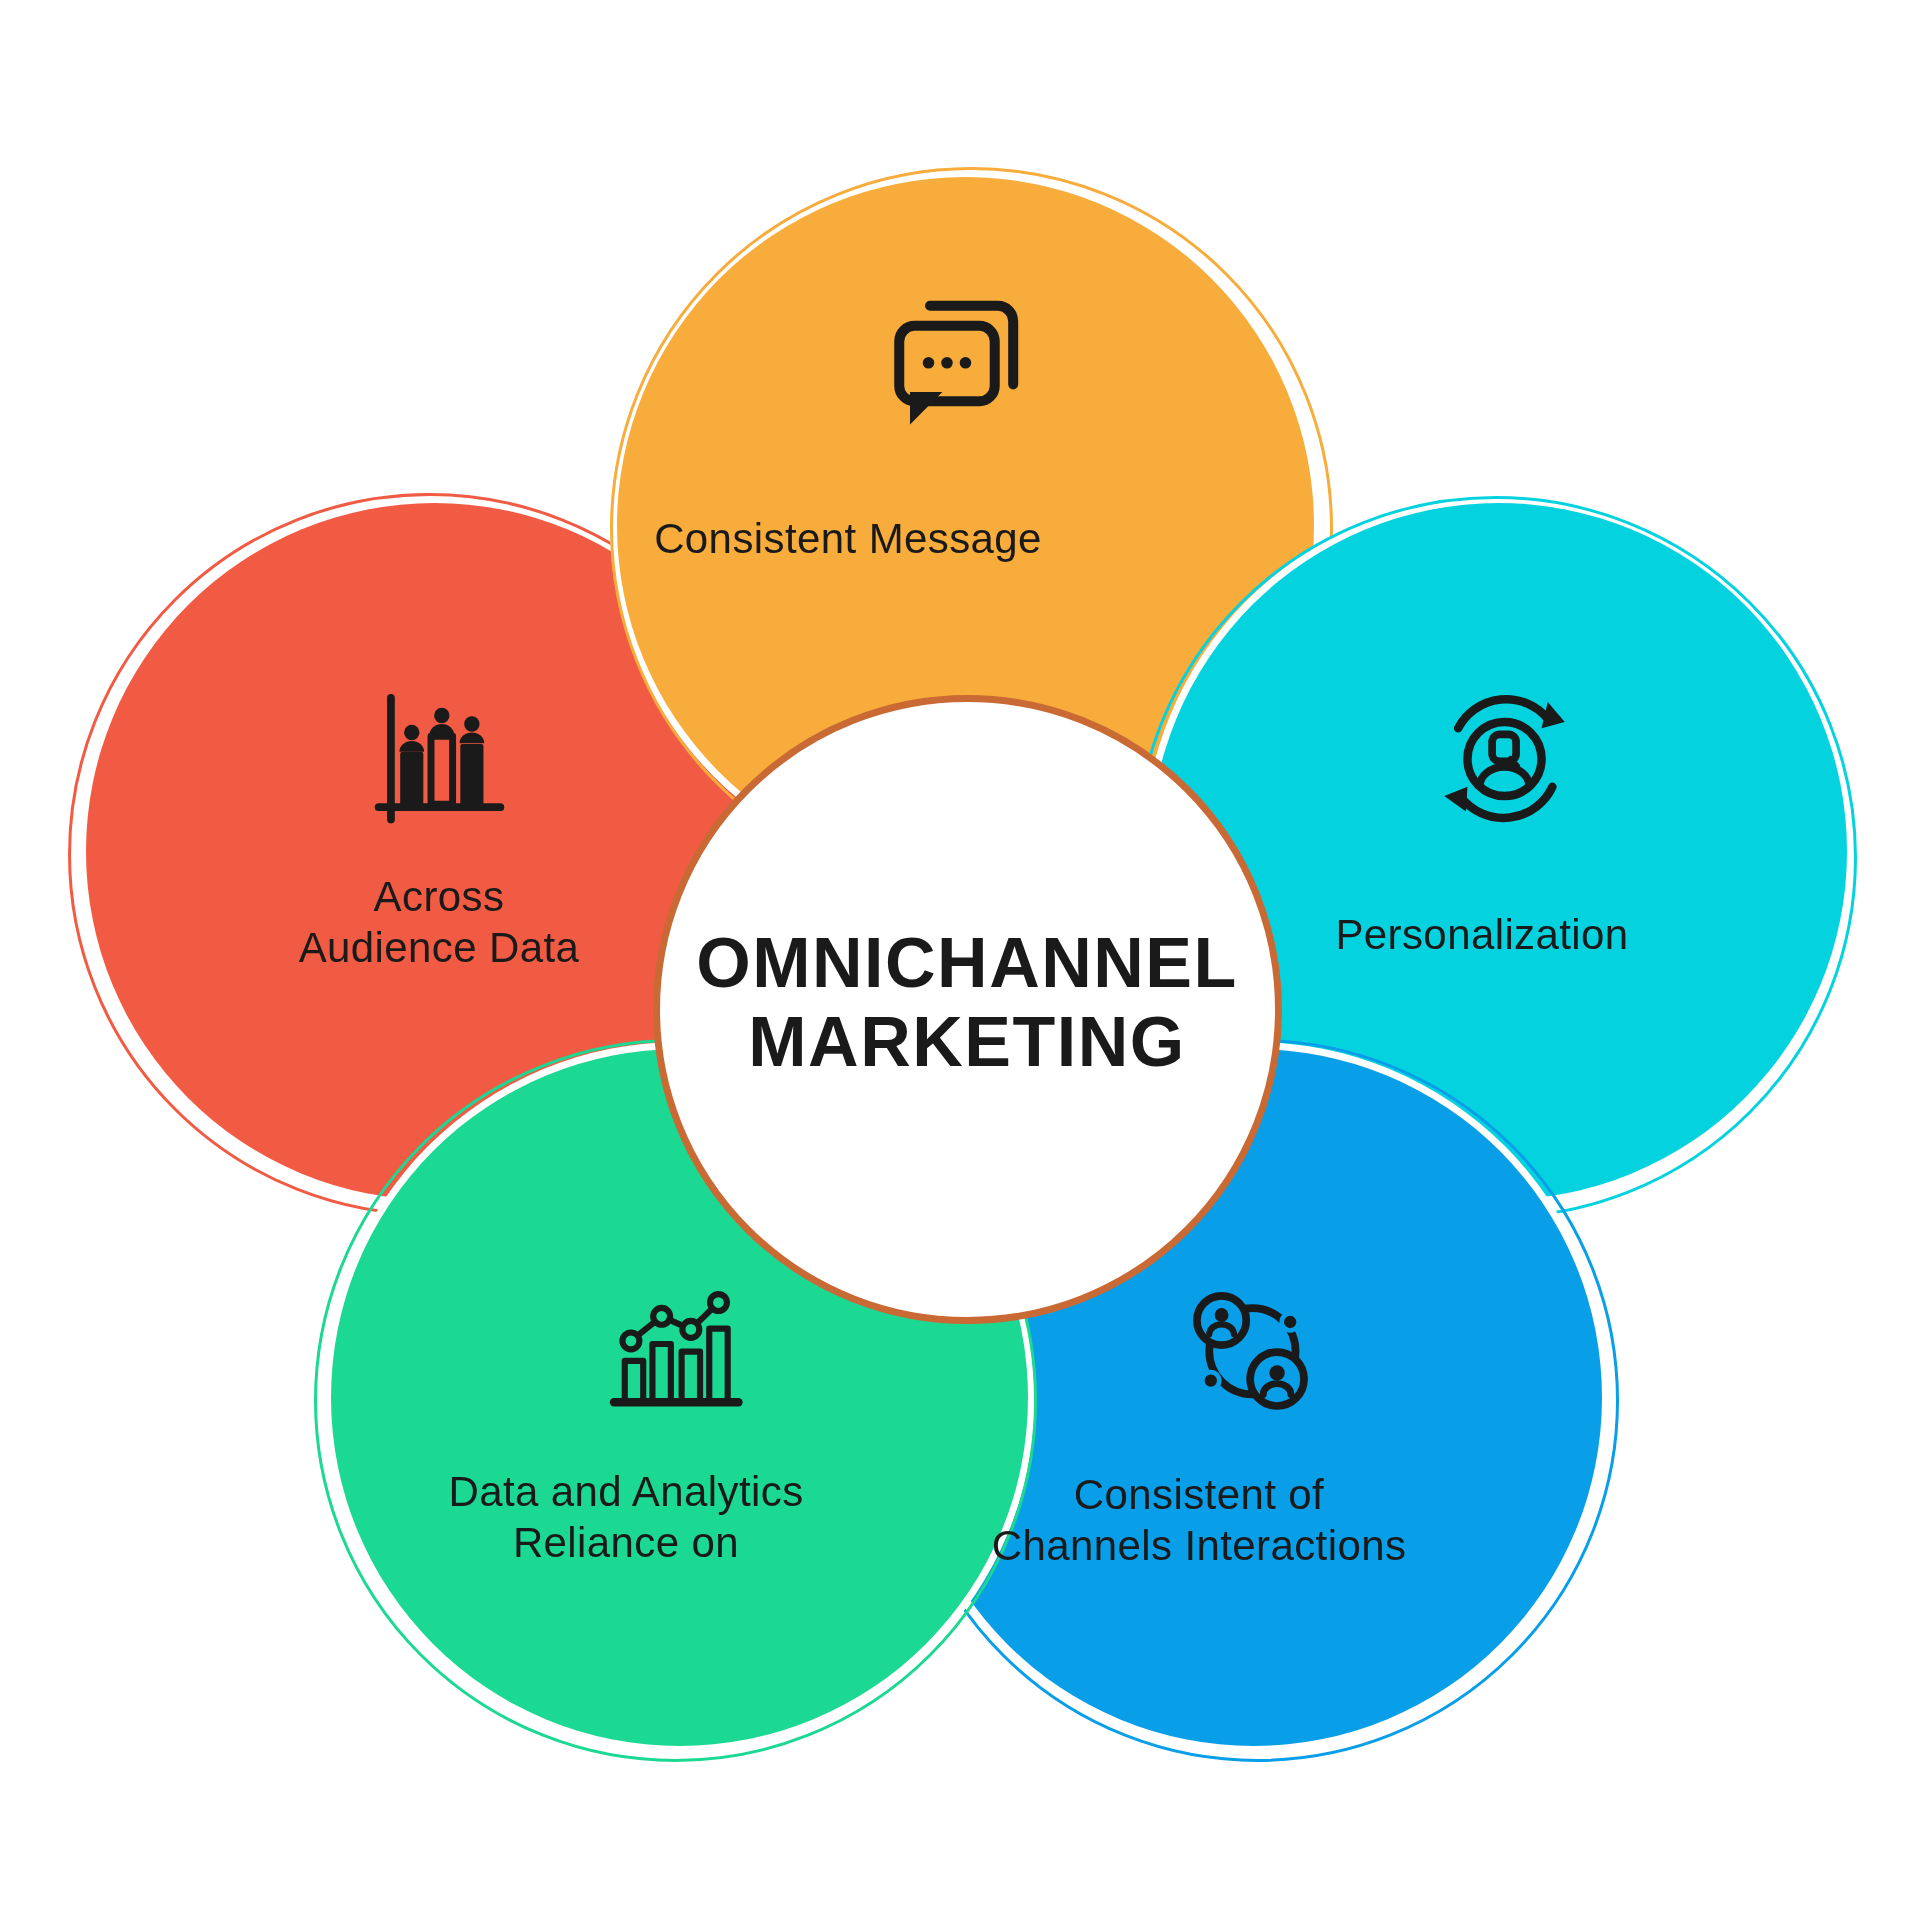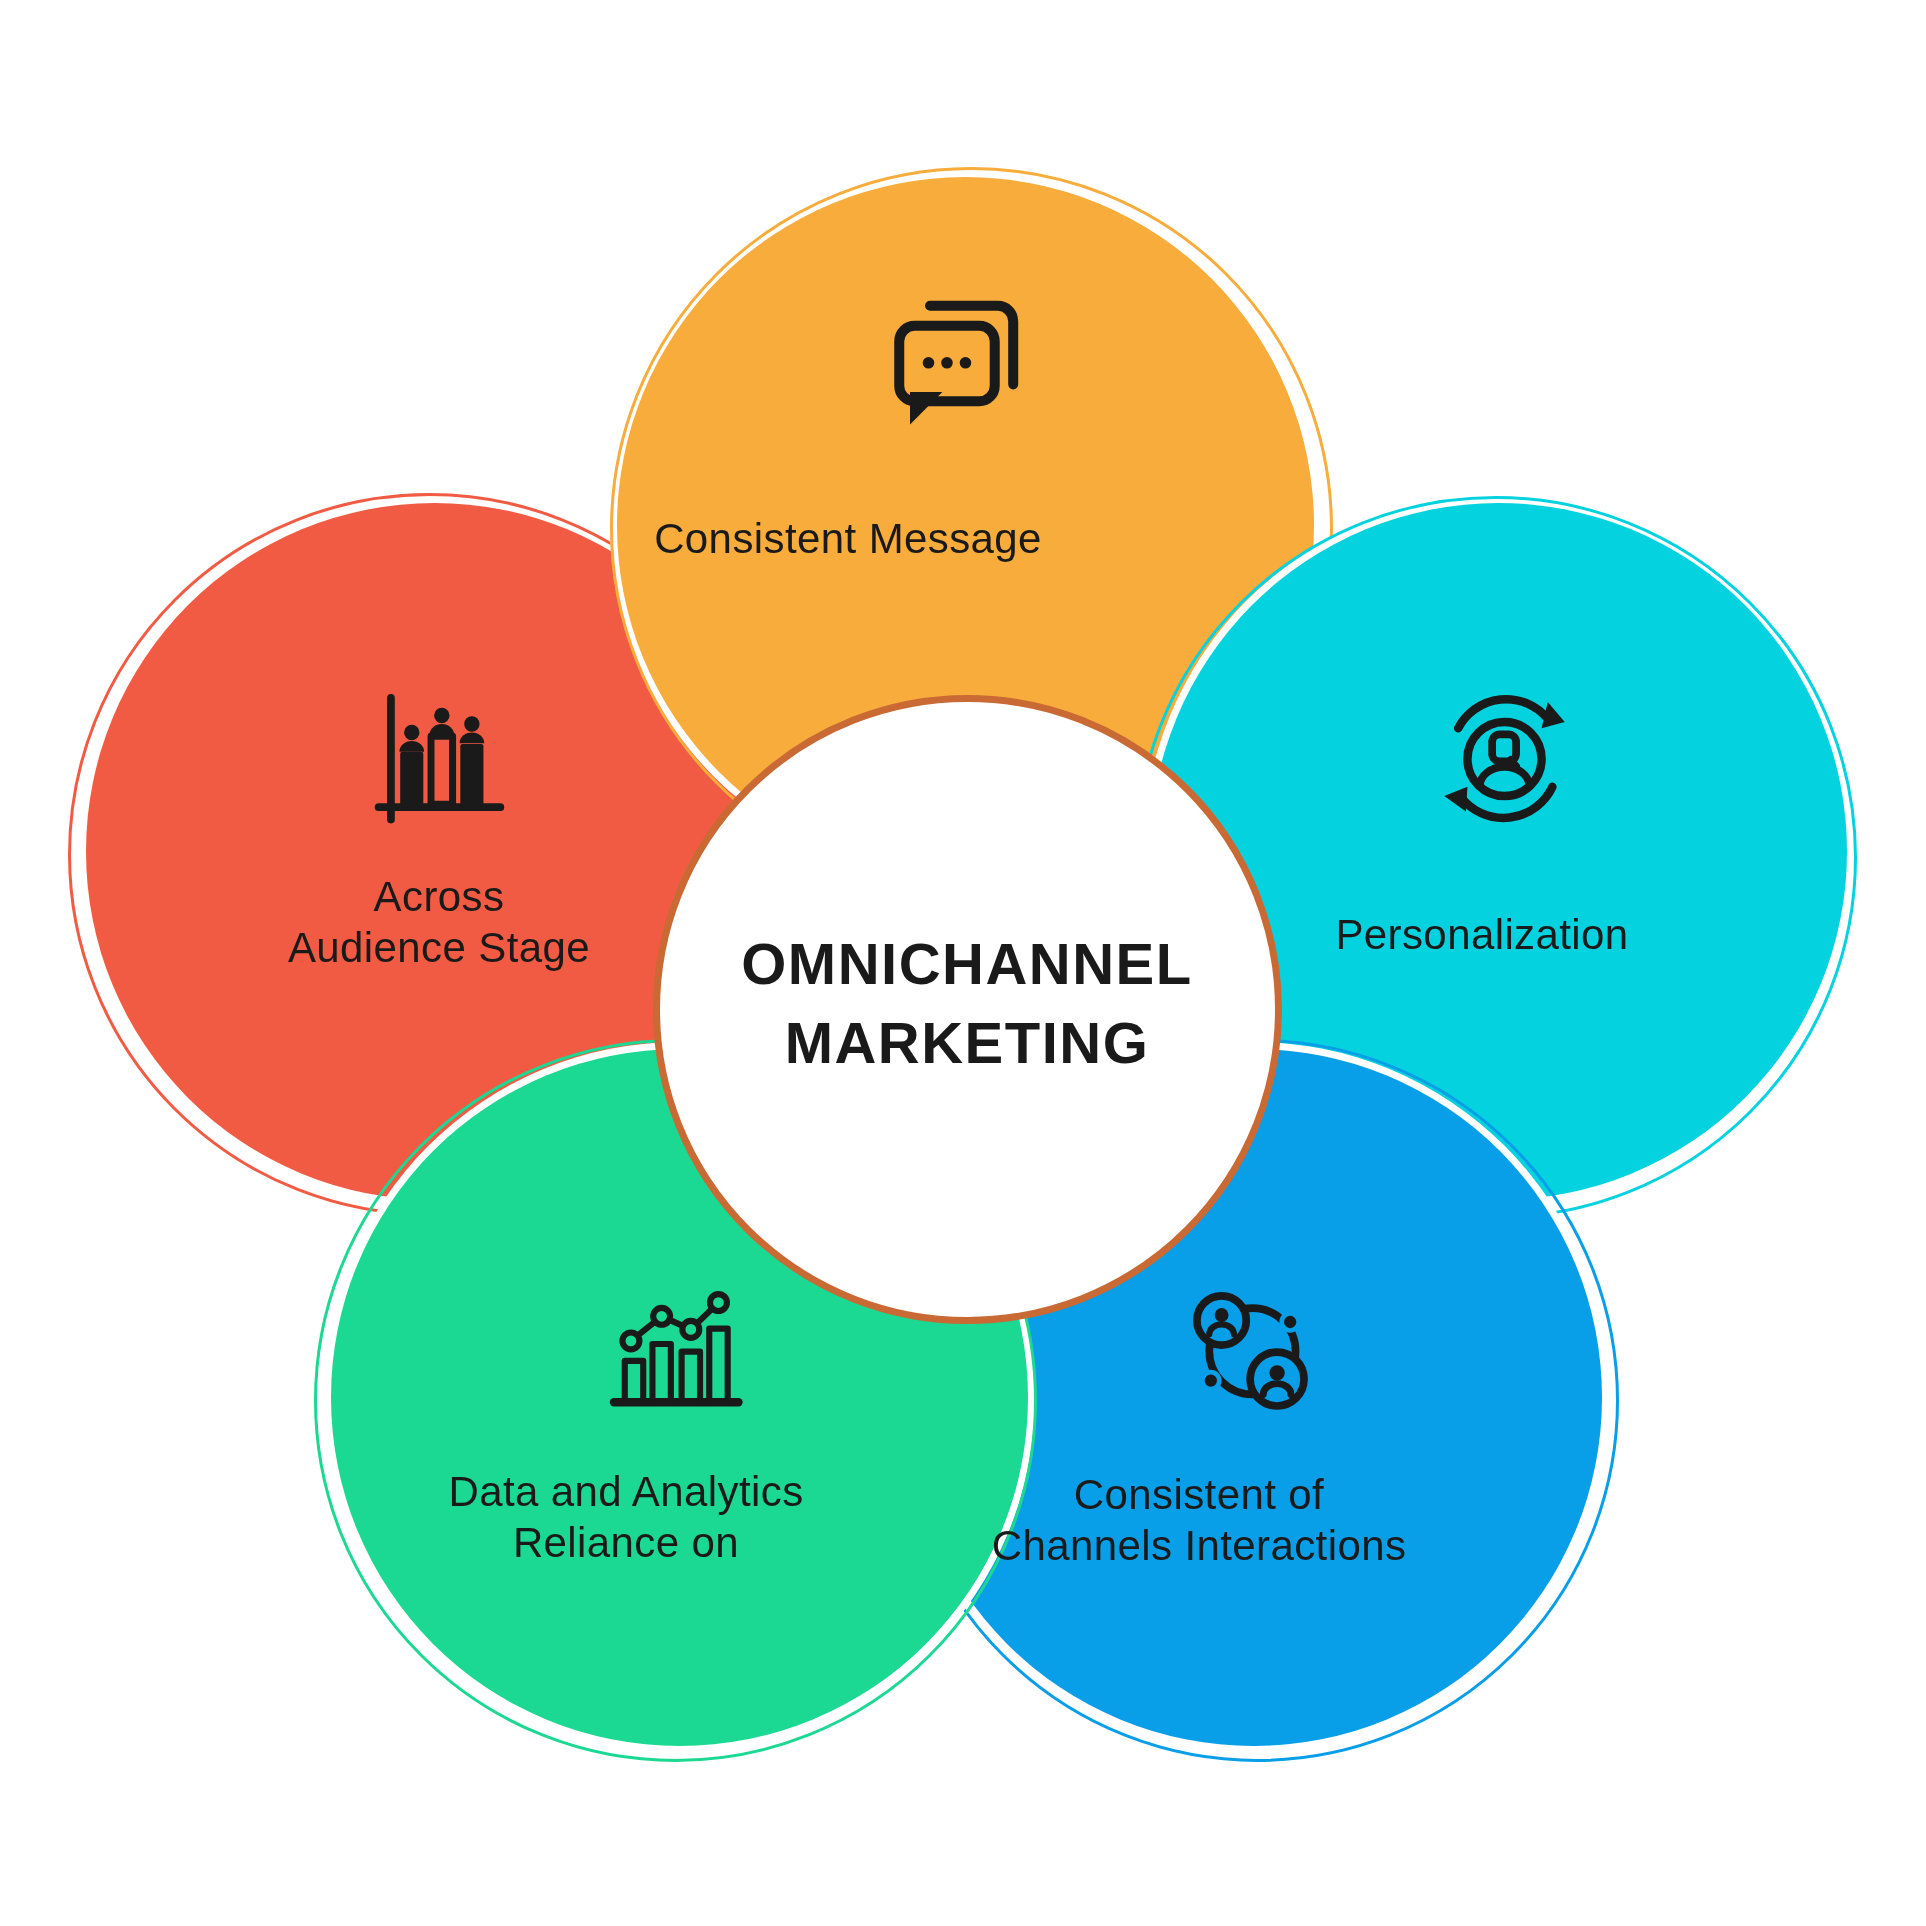--- a/index.html
+++ b/index.html
@@ -49,21 +49,21 @@
     background: var(--c-background, #ffffff);
     border: 7.7px solid var(--c-center-ring, #C96A35);
     box-sizing: border-box;
   }
   .title {
     position: absolute;
     left: 967px; top: 1003px;
     transform: translate(-50%, -50%);
     text-align: center;
     color: var(--c-text, #1A1A1A);
-    font-size: 58px;
+    font-size: 70px;
     font-weight: bold;
     letter-spacing: 1.5px;
     line-height: 79px;
     white-space: nowrap;
   }
   .title span { display: block; }
   
   .label {
     position: absolute;
     transform: translate(-50%, -50%);
@@ -184,21 +184,21 @@
   <div class="label label-reflection">
     <span>Consistent of</span>
     <span>Channels Interactions</span>
   </div>
   <div class="label label-reliance">
     <span>Data and Analytics</span>
     <span>Reliance on</span>
   </div>
   <div class="label label-utilize">
     <span>Across</span>
-    <span>Audience Stage</span>
+    <span>Audience Data</span>
   </div>
 
   <div class="center-circle"></div>
   <div class="title">
     <span>OMNICHANNEL</span>
     <span>MARKETING</span>
   </div>
 
 </div>
 

